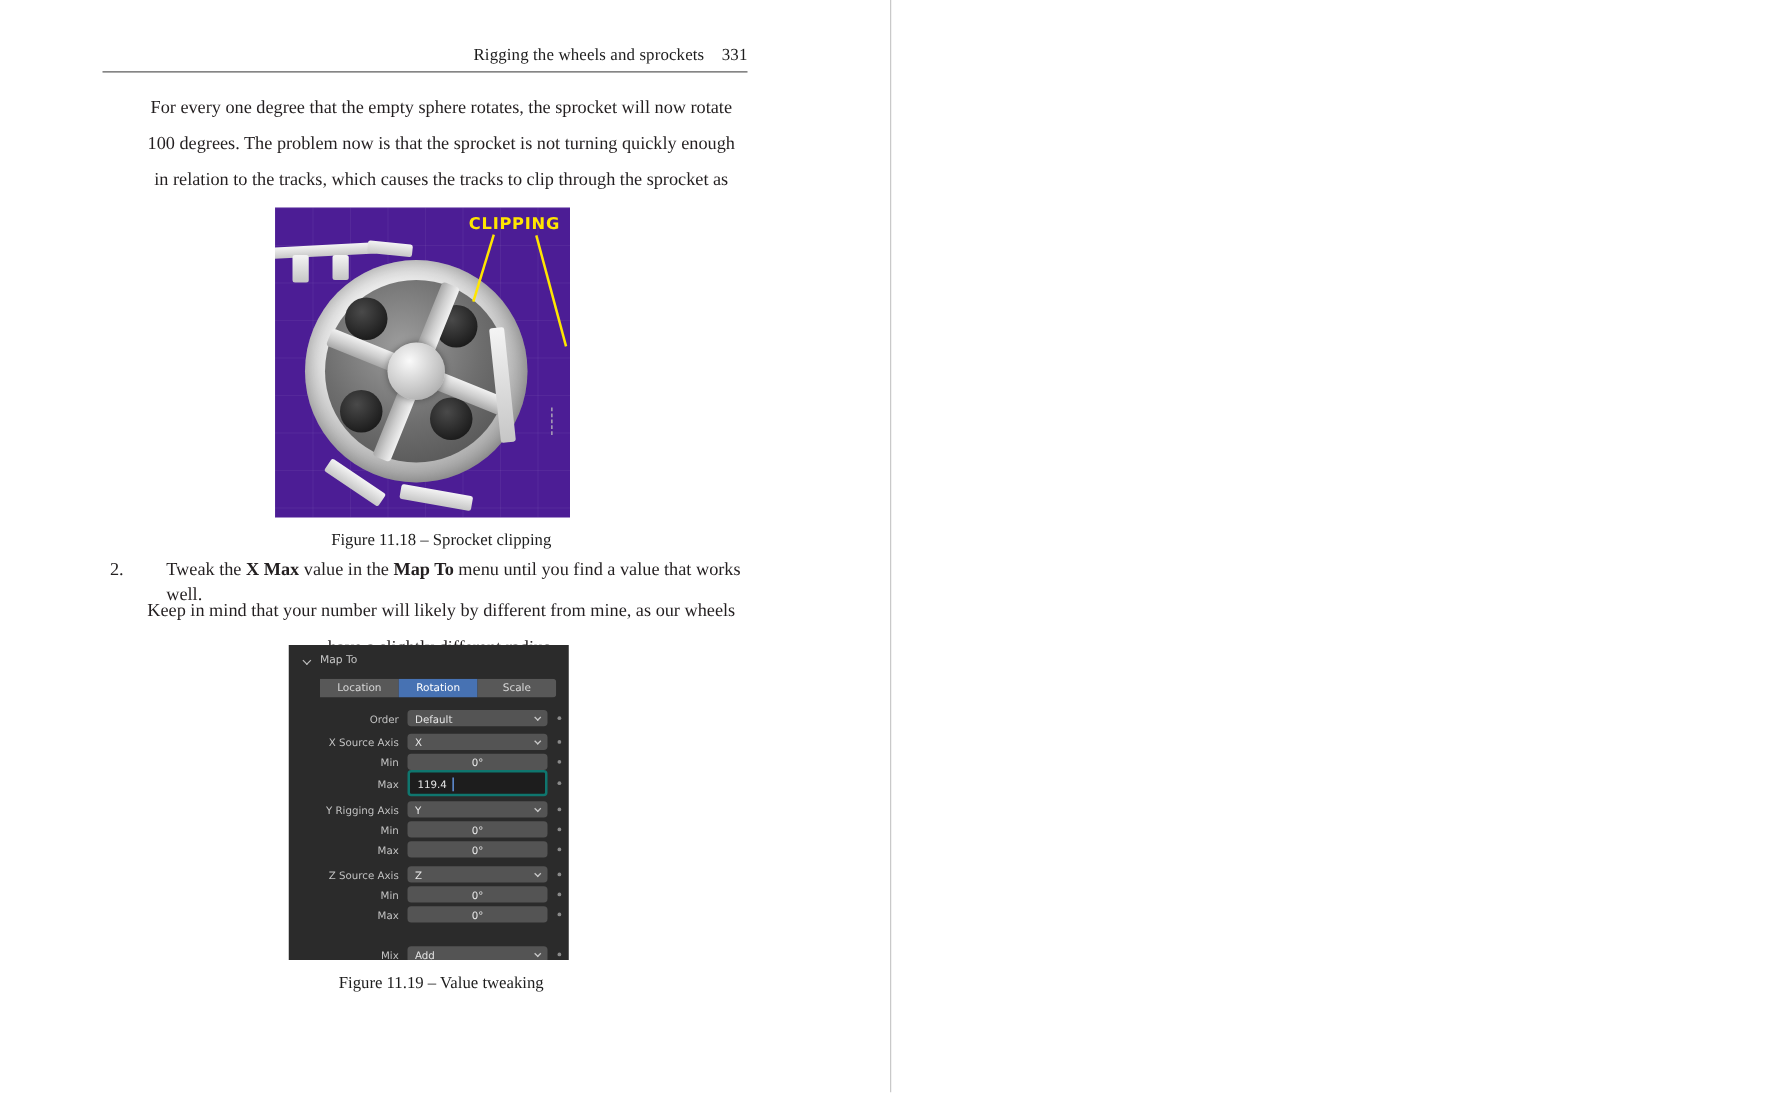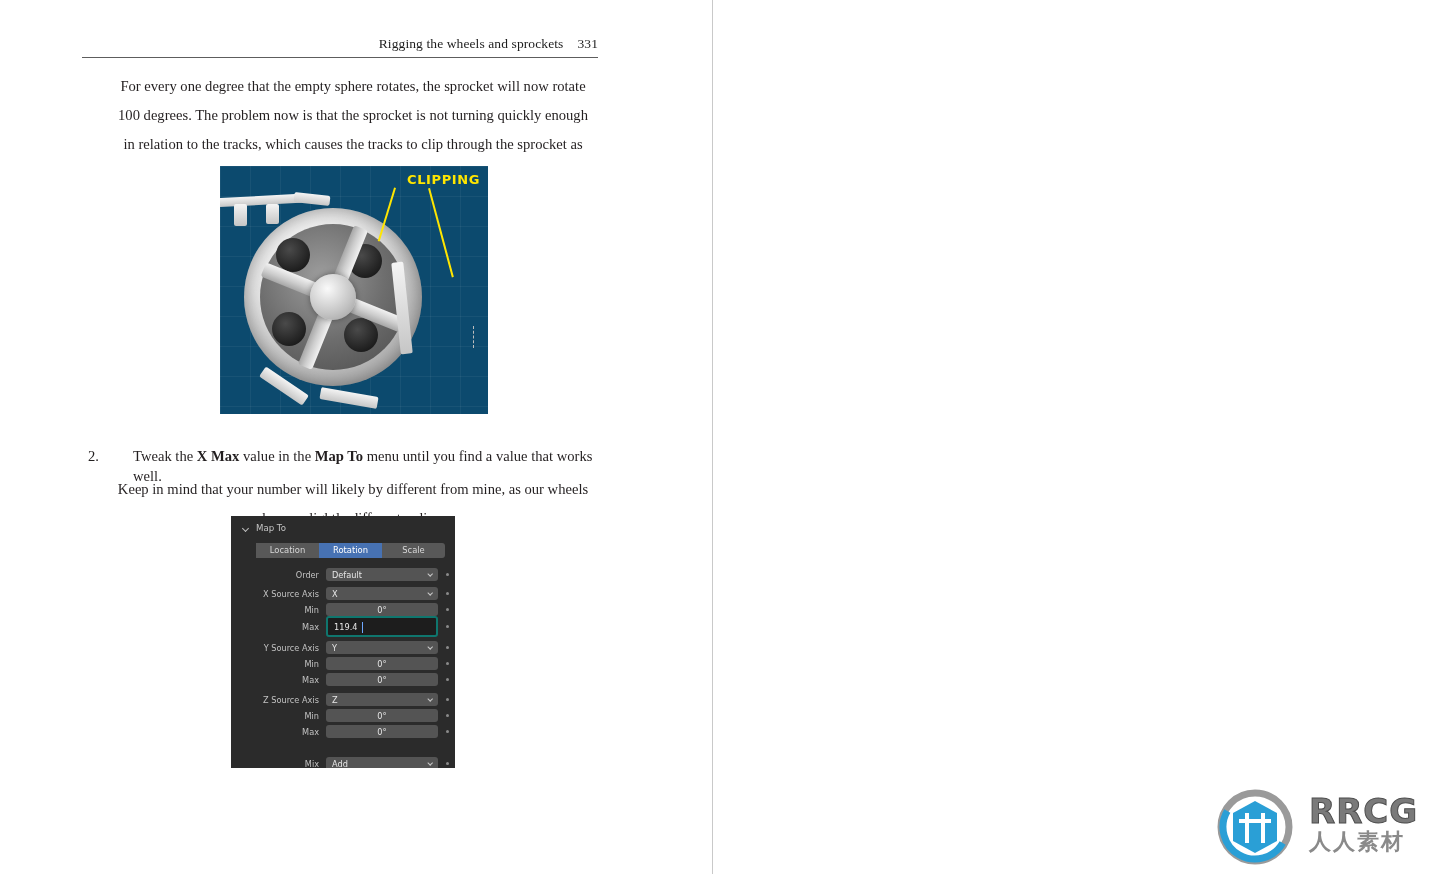--- a/index.html
+++ b/index.html
@@ -35,22 +35,22 @@
   .li .num{position:absolute;left:0;top:0;width:26px;text-align:left;}
   .li .txt{display:block;margin-left:45px;}
   .li-l2{left:88px;top:446px;width:520px;}
 
   
   .caption{position:absolute;font-size:13.4px;text-align:center;color:#1d1d1d;}
   .cap-1118{left:113px;top:424px;width:480px;}
   .cap-1119{left:113px;top:778px;width:480px;}
 
   
-  .fig1118{position:absolute;left:220px;top:166px;width:268px;height:248px;
-           background:#0c4a6e;overflow:hidden;}
+  .fig1118{position:absolute;left:220px;top:166px;width:236px;height:248px;
+           background:#4c1d95;overflow:hidden;}
   .fig1118 .grid{position:absolute;inset:0;
     background-image:
       linear-gradient(to right,rgba(255,255,255,.05) 1px,transparent 1px),
       linear-gradient(to bottom,rgba(255,255,255,.05) 1px,transparent 1px);
     background-size:30px 30px;}
   .clip-label{position:absolute;right:8px;top:6px;color:#ffe600;
     font-family:"DejaVu Sans",sans-serif;font-weight:bold;font-size:13px;letter-spacing:.6px;}
   .sprk{position:absolute;left:24px;top:42px;width:178px;height:178px;}
   .sprk .ring{position:absolute;inset:0;border-radius:50%;
     background:radial-gradient(circle at 38% 32%,#fdfdfd 0%,#e3e3e3 38%,#b9b9b9 66%,#8f8f8f 100%);
@@ -184,20 +184,21 @@
       <div class="trk" style="left:38px;top:214px;width:52px;height:12px;transform:rotate(34deg);"></div>
       <div class="trk" style="left:100px;top:226px;width:58px;height:12px;transform:rotate(10deg);"></div>
       <div class="trk" style="left:176px;top:96px;width:12px;height:92px;transform:rotate(-6deg);"></div>
 
       <div class="clip-label">CLIPPING</div>
       <div class="clipline" style="left:176px;top:22px;width:56px;transform:rotate(107deg);"></div>
       <div class="clipline" style="left:210px;top:22px;width:92px;transform:rotate(75deg);"></div>
 
       <div style="position:absolute;right:4px;top:160px;width:10px;height:22px;border-left:1px dashed #bdbdbd;"></div>
     </div>
+    <div class="caption cap-1118">Figure 11.18 – Sprocket clipping</div>
 
     <div class="li li-l2">
       <span class="num">2.</span>
       <span class="txt"><span>Tweak the </span><b>X Max</b><span> value in the </span><b>Map To</b><span> menu until you find a value that works well.</span></span>
     </div>
 
     <div class="bodytext p-l2">Keep in mind that your number will likely by different from mine, as our wheels have a slightly different radius.</div>
 
     <div class="bpanel" id="panel1119">
       <div class="bp-head">
@@ -230,21 +231,21 @@
       </div>
 
       <div class="row" style="top:102px;height:17px;">
         <span class="lbl">Max</span>
         <span class="fld hl" style="height:17px;">119.4</span>
         <span class="dot"></span>
       </div>
       <span class="caret" style="left:131px;top:106px;height:11px;"></span>
 
       <div class="row" style="top:125px;">
-        <span class="lbl">Y Source Axis</span>
+        <span class="lbl">Y Rigging Axis</span>
         <span class="fld">Y<i class="dd"></i></span>
         <span class="dot"></span>
       </div>
 
       <div class="row" style="top:141px;">
         <span class="lbl">Min</span>
         <span class="fld center">0°</span>
         <span class="dot"></span>
       </div>
 
@@ -272,20 +273,21 @@
         <span class="dot"></span>
       </div>
 
       <div class="row" style="top:241px;">
         <span class="lbl">Mix</span>
         <span class="fld">Add<i class="dd"></i></span>
         <span class="dot"></span>
       </div>
     </div>
 
+    <div class="caption cap-1119">Figure 11.19 – Value tweaking</div>
   </div>
 
   <div class="page page-right">
 
     
     
 
     
 
     
@@ -298,24 +300,14 @@
     
 
     
     
 
     
 
     
   </div>
 
-  <div class="wm">
-    <svg width="96" height="80" viewBox="0 0 96 80">
-      <circle cx="46" cy="40" r="34" fill="none" stroke="#9a9a9a" stroke-width="7"></circle>
-      <path d="M46 8 a32 32 0 0 1 0 64" fill="none" stroke="#2a9fd6" stroke-width="7" transform="rotate(120 46 40)"></path>
-      <path d="M46 14 L68 26 L68 54 L46 66 L24 54 L24 26 Z" fill="#2a9fd6"></path>
-      <path d="M38 26 L38 56 M54 26 L54 56 M30 34 L62 34" stroke="#ffffff" stroke-width="4" fill="none"></path>
-    </svg>
-    <div class="wm-text">RRCG</div>
-    <div class="wm-cn">人人素材</div>
-  </div>
 
 </div>
 
 </body></html>

